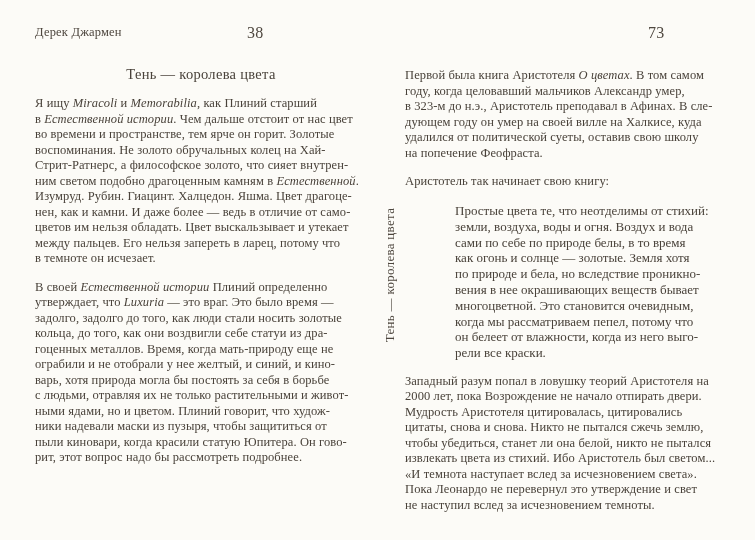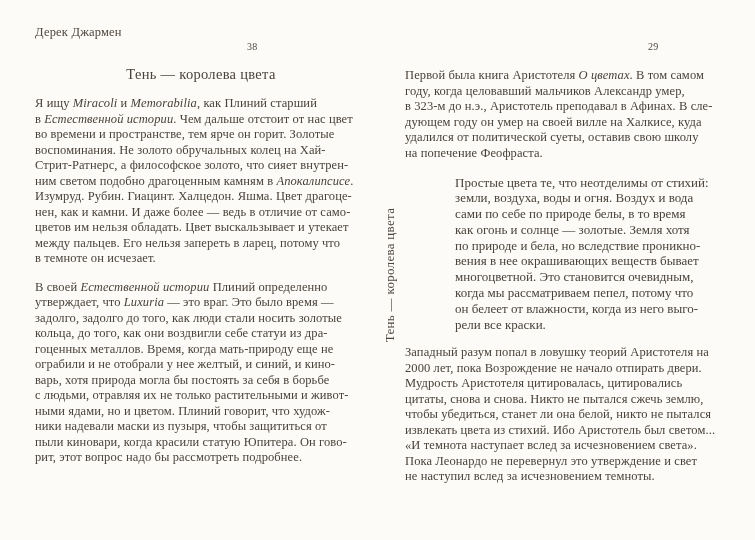--- a/index.html
+++ b/index.html
@@ -28,22 +28,22 @@
     position: relative;
     height: 16px;
     font-size: 12.5px;
     line-height: 16px;
     color: #4e473f;
     letter-spacing: 0.2px;
   }
   .running-title { white-space: nowrap; }
   .page-number {
     position: absolute;
-    top: 15px;
-    font-size: 10px;
+    top: 1px;
+    font-size: 16px;
   }
   .page-left  .page-number { left: 212px; }
   .page-right .page-number { left: 243px; }
 
   .chapter-title {
     margin-top: 26px;
     text-align: center;
     font-size: 14.5px;
     letter-spacing: 0.3px;
     white-space: nowrap;
@@ -88,21 +88,21 @@
     <div class="running-header">
       <span class="running-title">Дерек Джармен</span>
       <span class="page-number">38</span>
     </div>
     <div class="chapter-title">Тень — королева цвета</div>
     <div class="para para-first">Я ищу <i>Miracoli</i> и <i>Memorabilia</i>, как Плиний старший
 в <i>Естественной истории</i>. Чем дальше отстоит от нас цвет
 во времени и пространстве, тем ярче он горит. Золотые
 воспоминания. Не золото обручальных колец на Хай-
 Стрит-Ратнерс, а философское золото, что сияет внутрен-
-ним светом подобно драгоценным камням в <i>Апокалипсисе</i>.
+ним светом подобно драгоценным камням в <i>Естественной</i>.
 Изумруд. Рубин. Гиацинт. Халцедон. Яшма. Цвет драгоце-
 нен, как и камни. И даже более — ведь в отличие от само-
 цветов им нельзя обладать. Цвет выскальзывает и утекает
 между пальцев. Его нельзя запереть в ларец, потому что
 в темноте он исчезает.</div>
     <div class="para">В своей <i>Естественной истории</i> Плиний определенно
 утверждает, что <i>Luxuria</i> — это враг. Это было время —
 задолго, задолго до того, как люди стали носить золотые
 кольца, до того, как они воздвигли себе статуи из дра-
 гоценных металлов. Время, когда мать-природу еще не
@@ -110,28 +110,29 @@
 варь, хотя природа могла бы постоять за себя в борьбе
 с людьми, отравляя их не только растительными и живот-
 ными ядами, но и цветом. Плиний говорит, что худож-
 ники надевали маски из пузыря, чтобы защититься от
 пыли киновари, когда красили статую Юпитера. Он гово-
 рит, этот вопрос надо бы рассмотреть подробнее.</div>
   </div>
 
   <div class="page page-right">
     <div class="running-header">
-      <span class="page-number">29</span>
+      <span class="page-number">73</span>
     </div>
     <div class="para para-first">Первой была книга Аристотеля <i>О цветах</i>. В том самом
 году, когда целовавший мальчиков Александр умер,
 в 323-м до н.э., Аристотель преподавал в Афинах. В сле-
 дующем году он умер на своей вилле на Халкисе, куда
 удалился от политической суеты, оставив свою школу
 на попечение Феофраста.</div>
+    <div class="para">Аристотель так начинает свою книгу:</div>
     <div class="block-quote">Простые цвета те, что неотделимы от стихий:
 земли, воздуха, воды и огня. Воздух и вода
 сами по себе по природе белы, в то время
 как огонь и солнце — золотые. Земля хотя
 по природе и бела, но вследствие проникно-
 вения в нее окрашивающих веществ бывает
 многоцветной. Это становится очевидным,
 когда мы рассматриваем пепел, потому что
 он белеет от влажности, когда из него выго-
 рели все краски.</div>

